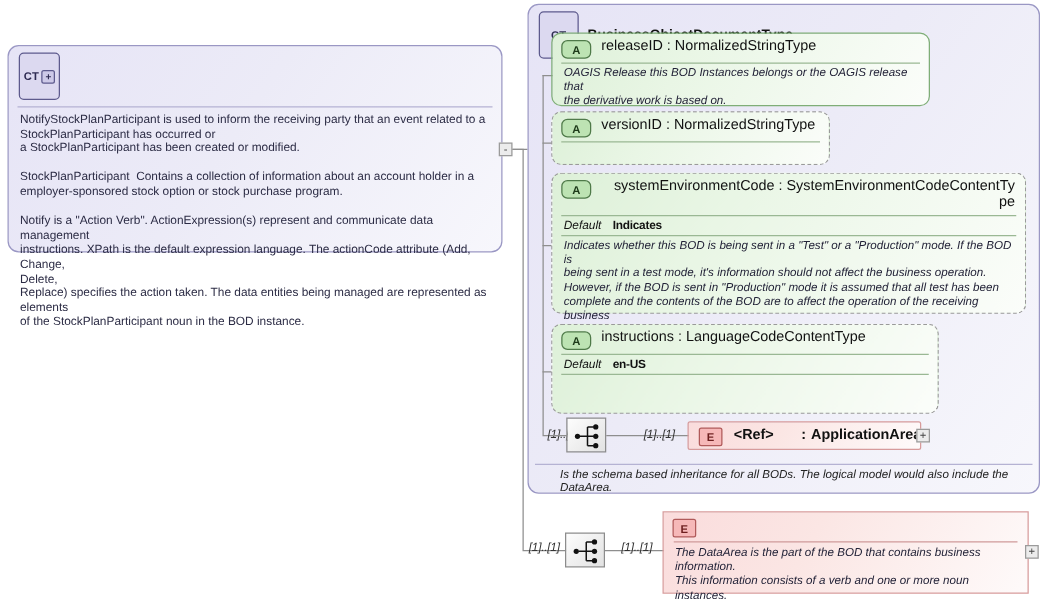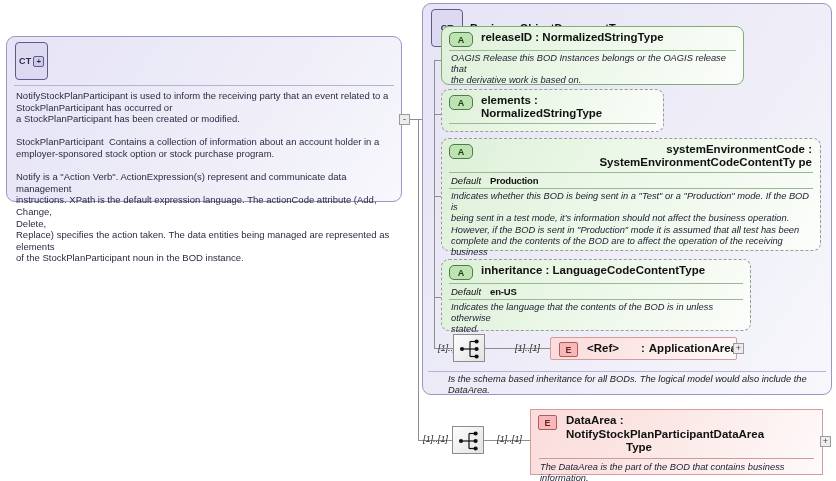--- a/index.html
+++ b/index.html
@@ -61,21 +61,21 @@
   }
   .attr-badge{
     flex:0 0 auto;
     display:inline-flex;align-items:center;justify-content:center;
     width:22px;height:13px;margin-top:1px;
     border:1px solid #4f7a49;border-radius:5px;
     background:#bde3b3;
     font-size:9px;font-weight:bold;color:#1d3a19;
   }
   .attr-title{
-    font-size:11.5px;font-weight:bold;color:#111;line-height:13px;
+    font-size:11.5px;font-weight:normal;color:#111;line-height:13px;
     flex:1 1 auto;
   }
   .attr-title.center{text-align:right;}
   .attr-rule{height:1px;background:#9ab894;margin:0 7px;}
   .attr-default{
     display:flex;align-items:center;gap:9px;
     padding:2px 9px 2px 9px;
     font-size:9.5px;
   }
   .attr-default .lbl{font-style:italic;color:#111;}
@@ -195,56 +195,54 @@
       <span class="attr-title">releaseID : NormalizedStringType</span>
     </div>
     <div class="attr-rule"></div>
     <div class="attr-doc">OAGIS Release this BOD Instances belongs or the OAGIS release that
 the derivative work is based on.</div>
   </div>
 
   <div class="attr-box optional" style="left:441px;top:89px;width:223px;height:43px;">
     <div class="attr-head">
       <span class="attr-badge">A</span>
-      <span class="attr-title">elements : NormalizedStringType</span>
+      <span class="attr-title">versionID : NormalizedStringType</span>
     </div>
     <div class="attr-rule"></div>
   </div>
 
   <div class="attr-box optional" style="left:441px;top:138px;width:380px;height:113px;">
     <div class="attr-head">
       <span class="attr-badge">A</span>
       <span class="attr-title center">systemEnvironmentCode : SystemEnvironmentCodeContentTy pe</span>
     </div>
     <div class="attr-rule"></div>
     <div class="attr-default">
       <span class="lbl">Default</span>
-      <span class="val">Production</span>
+      <span class="val">Indicates</span>
     </div>
     <div class="attr-rule"></div>
     <div class="attr-doc">Indicates whether this BOD is being sent in a "Test" or a "Production" mode. If the BOD is
 being sent in a test mode, it's information should not affect the business operation.
 However, if the BOD is sent in "Production" mode it is assumed that all test has been
 complete and the contents of the BOD are to affect the operation of the receiving business
 application(s).</div>
   </div>
 
   <div class="attr-box optional" style="left:441px;top:259px;width:310px;height:72px;">
     <div class="attr-head">
       <span class="attr-badge">A</span>
-      <span class="attr-title">inheritance : LanguageCodeContentType</span>
+      <span class="attr-title">instructions : LanguageCodeContentType</span>
     </div>
     <div class="attr-rule"></div>
     <div class="attr-default">
       <span class="lbl">Default</span>
       <span class="val">en-US</span>
     </div>
     <div class="attr-rule"></div>
-    <div class="attr-doc">Indicates the language that the contents of the BOD is in unless otherwise
-stated.</div>
   </div>
 
   <div class="card" style="left:438px;top:342px;">[1]..[1]</div>
   <div class="ln h" style="left:441px;top:348px;width:13px;"></div>
   <div class="seq" style="left:453px;top:334px;">
     <svg width="32" height="28" viewBox="0 0 32 28">
       <circle cx="8" cy="14" r="2.1" fill="#111"></circle>
       <line x1="10" y1="14" x2="16" y2="14" stroke="#111" stroke-width="1.2"></line>
       <line x1="16" y1="6.5" x2="16" y2="21.5" stroke="#111" stroke-width="1.2"></line>
       <line x1="16" y1="6.5" x2="21" y2="6.5" stroke="#111" stroke-width="1.2"></line>
@@ -285,24 +283,20 @@
       <circle cx="22.6" cy="14" r="2.1" fill="#111"></circle>
       <circle cx="22.6" cy="21.5" r="2.1" fill="#111"></circle>
     </svg>
   </div>
   <div class="ln h" style="left:484px;top:440px;width:47px;"></div>
   <div class="card" style="left:497px;top:433px;">[1]..[1]</div>
 
   <div class="el-box" style="left:530px;top:409px;width:293px;height:66px;">
     <div class="el-head">
       <span class="el-badge">E</span>
-      <span class="el-title">
-        <span>DataArea : NotifyStockPlanParticipantDataArea</span><br>
-        <span style="display:inline-block;padding-left:60px;">Type</span>
-      </span>
     </div>
     <div class="el-rule"></div>
     <div class="el-doc">The DataArea is the part of the BOD that contains business information.
 This information consists of a verb and one or more noun instances.</div>
   </div>
   <div class="expander" style="left:820px;top:436px;">+</div>
 
 </div>
 
 </body></html>

